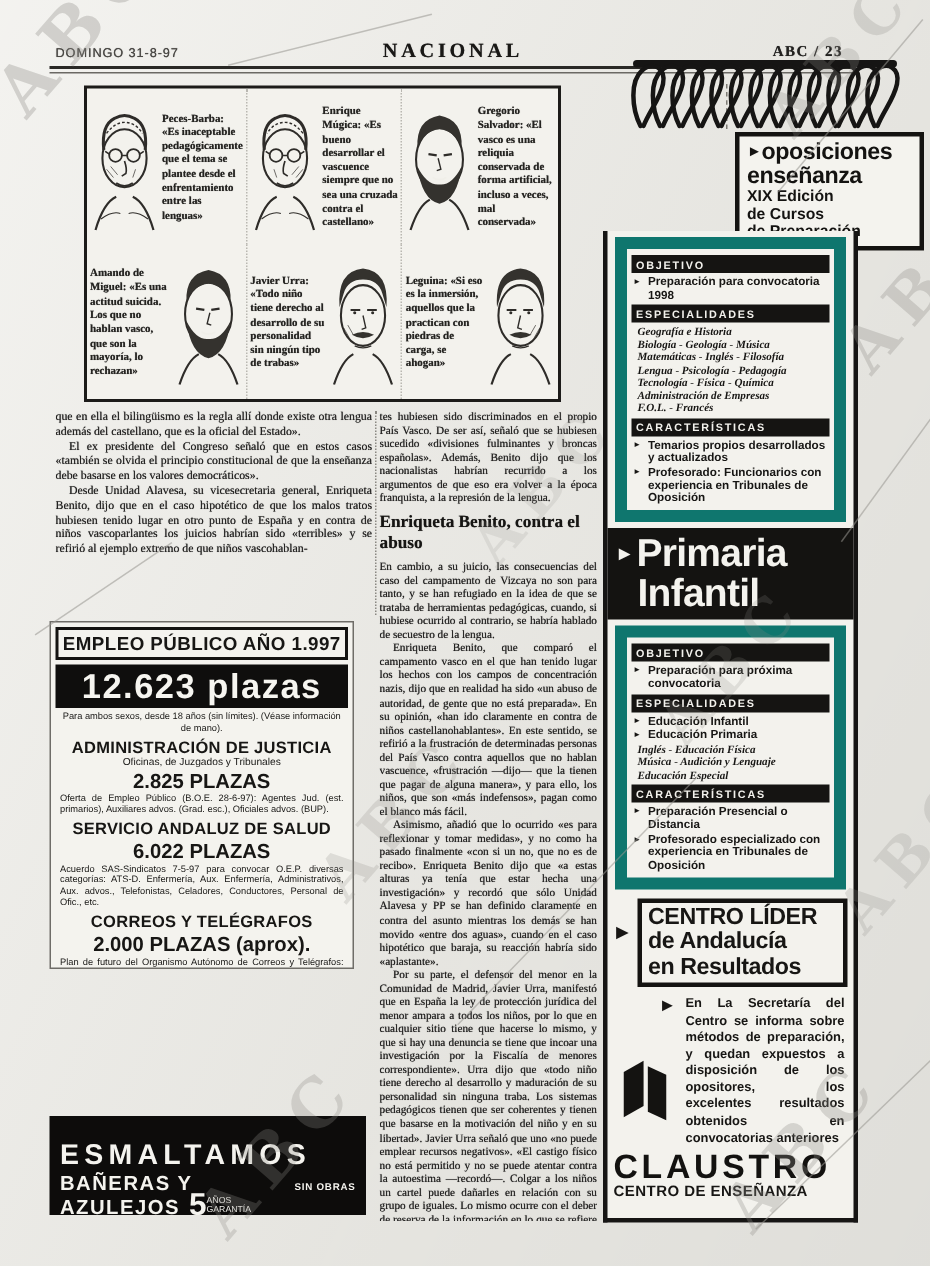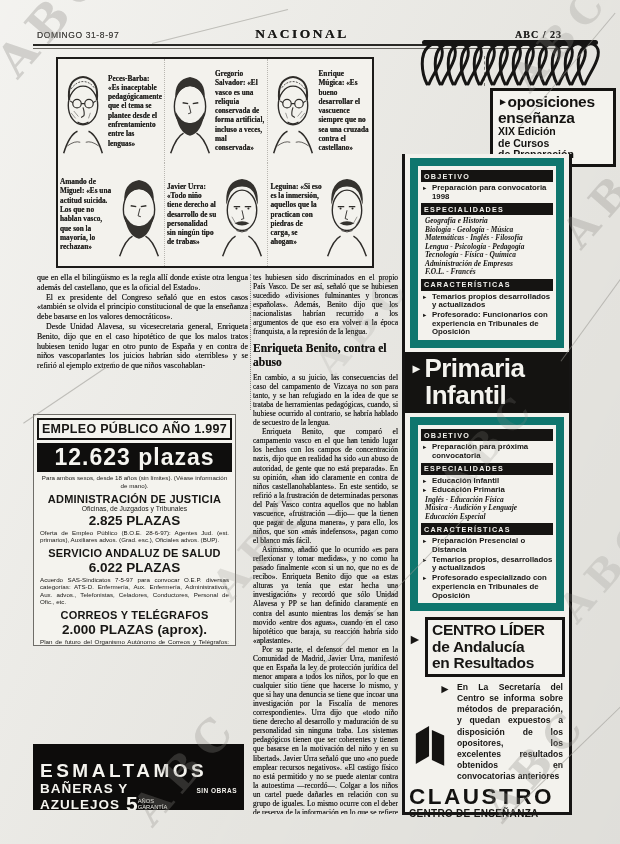--- a/index.html
+++ b/index.html
@@ -182,30 +182,30 @@
   </header>
 
   <section class="portraits">
     <div class="pcell">
       <svg class="face">
           <use href="#face-a"></use>
         </svg>
       <p class="quote ink">Peces-Barba: «Es inaceptable pedagógicamente que el tema se plantee desde el enfrentamiento entre las lenguas»</p>
     </div>
     <div class="pcell">
+      <svg class="face" viewBox="0 0 50 100">
+          <use href="#face-a" transform="translate(50,0) scale(-1,1)"></use>
+        </svg>
+      <p class="quote ink">Enrique Múgica: «Es bueno desarrollar el vascuence siempre que no sea una cruzada contra el castellano»</p>
+    </div>
+    <div class="pcell">
       <svg class="face">
           <use href="#face-b"></use>
         </svg>
       <p class="quote ink">Gregorio Salvador: «El vasco es una reliquia conservada de forma artificial, incluso a veces, mal conservada»</p>
-    </div>
-    <div class="pcell">
-      <svg class="face" viewBox="0 0 50 100">
-          <use href="#face-a" transform="translate(50,0) scale(-1,1)"></use>
-        </svg>
-      <p class="quote ink">Enrique Múgica: «Es bueno desarrollar el vascuence siempre que no sea una cruzada contra el castellano»</p>
     </div>
     <div class="pcell rev">
       <svg class="face" viewBox="0 0 50 100">
           <use href="#face-b" transform="translate(50,0) scale(-1,1)"></use>
         </svg>
       <p class="quote ink">Amando de Miguel: «Es una actitud suicida. Los que no hablan vasco, que son la mayoría, lo rechazan»</p>
     </div>
     <div class="pcell rev">
       <svg class="face">
           <use href="#face-c"></use>
@@ -343,21 +343,20 @@
         <div class="bar">OBJETIVO</div>
         <p class="item"><span class="mk">►</span><span>Preparación para próxima convocatoria</span></p>
         <div class="bar">ESPECIALIDADES</div>
         <p class="item"><span class="mk">►</span><span>Educación Infantil</span></p>
         <p class="item"><span class="mk">►</span><span>Educación Primaria</span></p>
         <p class="esp">Inglés - Educación Física</p>
         <p class="esp">Música - Audición y Lenguaje</p>
         <p class="esp">Educación Especial</p>
         <div class="bar">CARACTERÍSTICAS</div>
         <p class="item"><span class="mk">►</span><span>Preparación Presencial o Distancia</span></p>
-        <p class="item"><span class="mk">►</span><span>Temarios propios, desarrollados y actualizados</span></p>
         <p class="item"><span class="mk">►</span><span>Profesorado especializado con experiencia en Tribunales de Oposición</span></p>
       </div>
 
       <div class="lider">
         <span class="lider-arr">►</span>
         <div class="lider-box">
           <div>CENTRO LÍDER</div>
           <div>de Andalucía</div>
           <div>en Resultados</div>
         </div>

